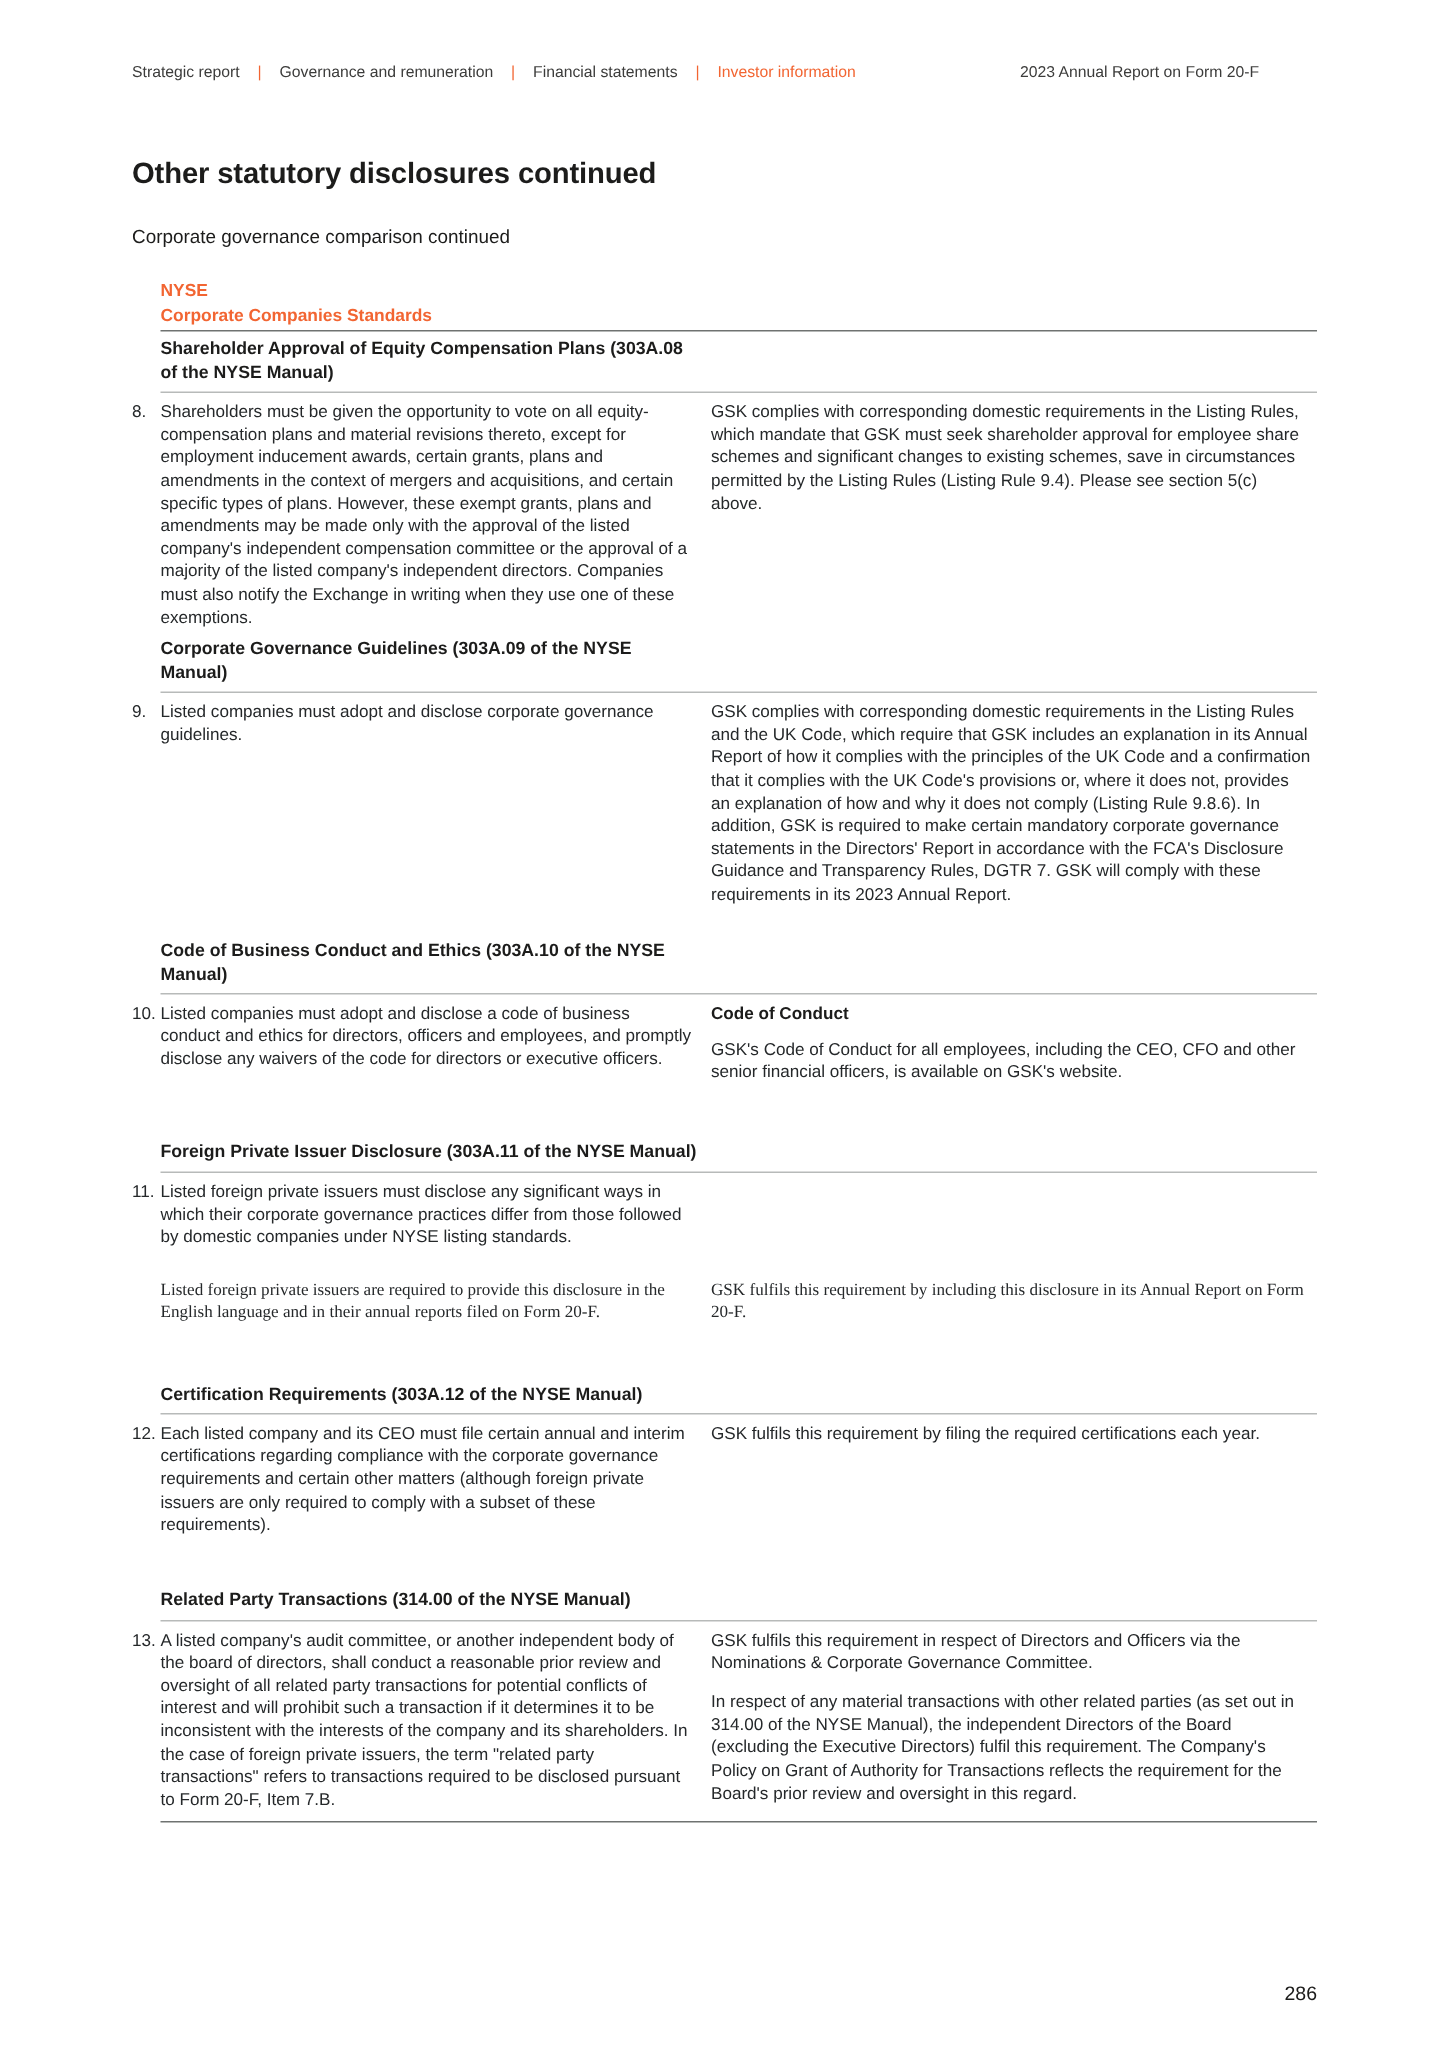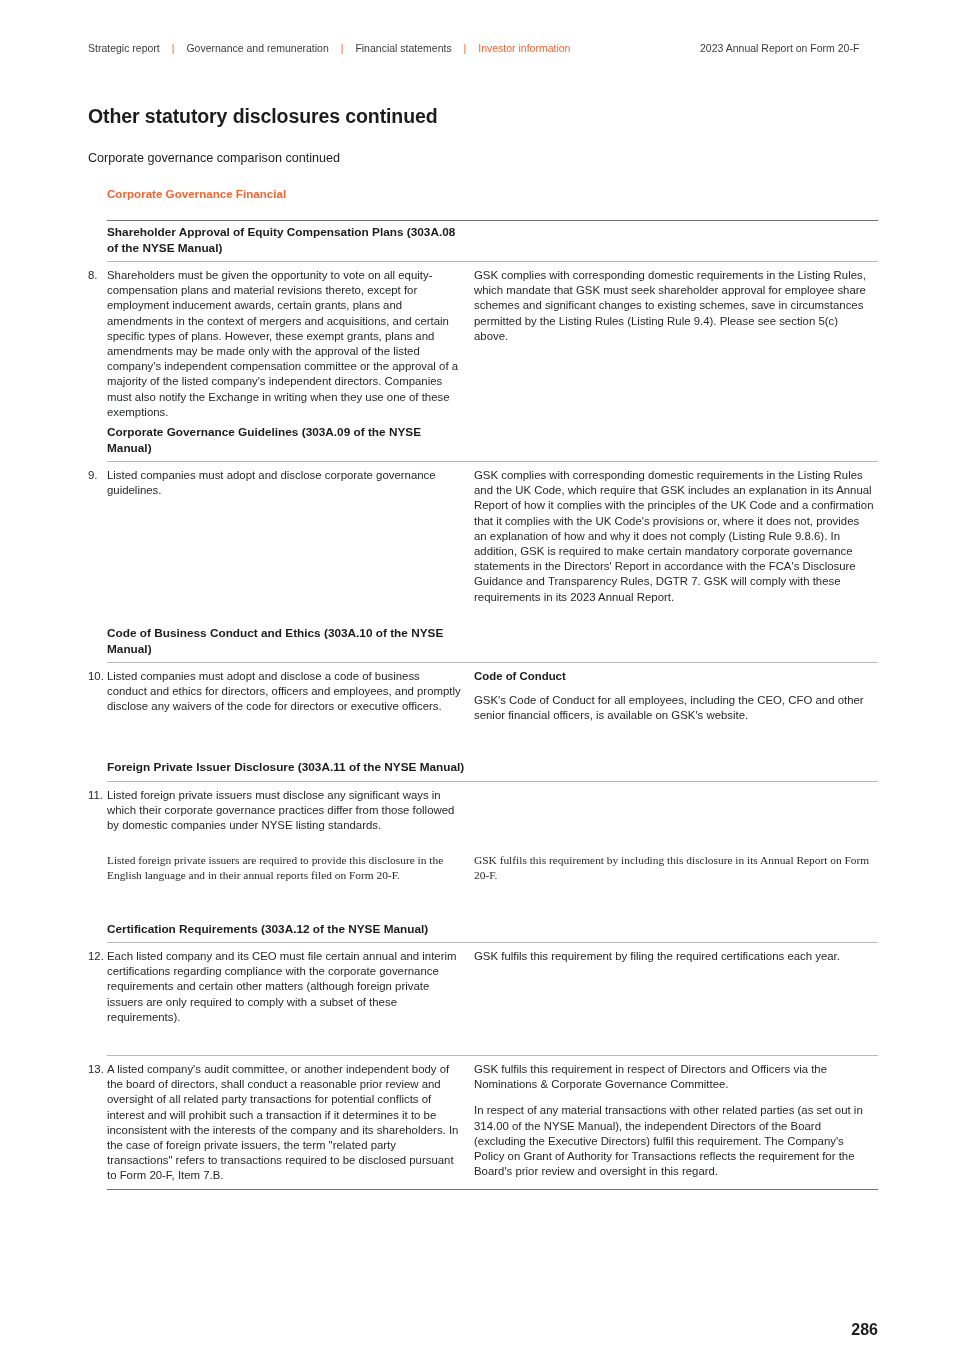--- a/index.html
+++ b/index.html
@@ -45,21 +45,21 @@
   .runhead .crumb.active {
     color: #f26532;
   }
   .runhead .sep {
     display: inline-block;
     color: #f26532;
     padding: 0 9px;
   }
   .runhead .docref {
     position: absolute;
-    left: 612px;
+    left: 592px;
     top: 0;
     color: #3c3c3b;
     white-space: nowrap;
   }
 
   
   .page-title {
     position: absolute;
     left: 88px;
     top: 104px;
@@ -171,22 +171,22 @@
     margin-bottom: 0;
   }
 
   
   .folio {
     position: absolute;
     left: 848px;
     top: 1321px;
     width: 30px;
     text-align: right;
-    font-size: 16px;
-    font-weight: bold;
+    font-size: 13px;
+    font-weight: normal;
     color: #1c1c1b;
   }
 </style>
 </head>
 <body>
 
 <div class="page">
 
   <div class="runhead">
     <span class="crumbs">
@@ -201,21 +201,22 @@
     <span class="docref">2023 Annual Report on Form 20-F</span>
   </div>
 
   <div class="page-title">Other statutory disclosures continued</div>
   <div class="sub-title">Corporate governance comparison continued</div>
 
   <div class="gov-table">
 
     <div class="thead">
       <div class="th th-left">
-        <div>Corporate Governance Financial</div>
+        <div>NYSE</div>
+        <div>Corporate Companies Standards</div>
       </div>
     </div>
     <div class="rule-dark"></div>
 
     <div class="sec-head">Shareholder Approval of Equity Compensation Plans (303A.08 of the NYSE Manual)</div>
     <div class="rule-light"></div>
     <div class="req-row" style="height:146px;">
       <div class="req-num">8.</div>
       <div class="req-left">Shareholders must be given the opportunity to vote on all equity-compensation plans and material revisions thereto, except for employment inducement awards, certain grants, plans and amendments in the context of mergers and acquisitions, and certain specific types of plans.  However, these exempt grants, plans and amendments may be made only with the approval of the listed company's independent compensation committee or the approval of a majority of the listed company's independent directors. Companies must also notify the Exchange in writing when they use one of these exemptions.</div>
       <div class="req-right">GSK complies with corresponding domestic requirements in the Listing Rules, which mandate that GSK must seek shareholder approval for employee share schemes and significant changes to existing schemes, save in circumstances permitted by the Listing Rules (Listing Rule 9.4). Please see section 5(c) above.</div>
@@ -253,20 +254,21 @@
     </div>
 
     <div class="sec-head">Certification Requirements (303A.12 of the NYSE Manual)</div>
     <div class="rule-light"></div>
     <div class="req-row" style="height:99px;">
       <div class="req-num">12.</div>
       <div class="req-left">Each listed company and its CEO must file certain annual and interim certifications regarding compliance with the corporate governance requirements and certain other matters (although foreign private issuers are only required to comply with a subset of these requirements).</div>
       <div class="req-right">GSK fulfils this requirement by filing the required certifications each year.</div>
     </div>
 
+    <div class="sec-head">Related Party Transactions (314.00 of the NYSE Manual)</div>
     <div class="rule-light"></div>
     <div class="req-row" style="height:120px;">
       <div class="req-num">13.</div>
       <div class="req-left">A listed company's audit committee, or another independent body of the board of directors, shall conduct a reasonable prior review and oversight of all related party transactions for potential conflicts of interest and will prohibit such a transaction if it determines it to be inconsistent with the interests of the company and its shareholders. In the case of foreign private issuers, the term "related party transactions" refers to transactions required to be disclosed pursuant to Form 20-F, Item 7.B.</div>
       <div class="req-right">
         <p>GSK fulfils this requirement in respect of Directors and Officers via the Nominations &amp; Corporate Governance Committee.</p>
         <p>In respect of any material transactions with other related parties (as set out in 314.00 of the NYSE Manual), the independent Directors of the Board (excluding the Executive Directors) fulfil this requirement. The Company's Policy on Grant of Authority for Transactions reflects the requirement for the Board's prior review and oversight in this regard.</p>
       </div>
     </div>
 

